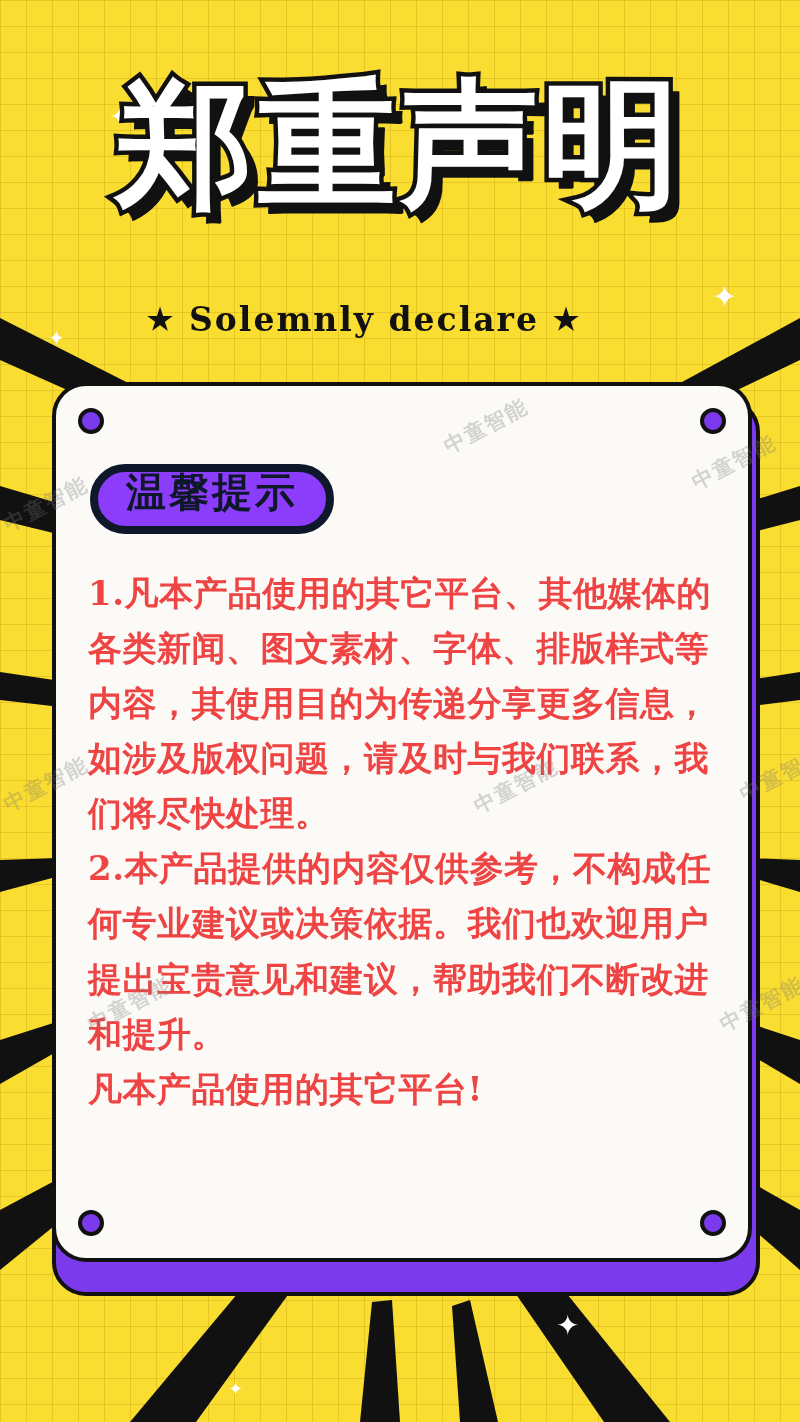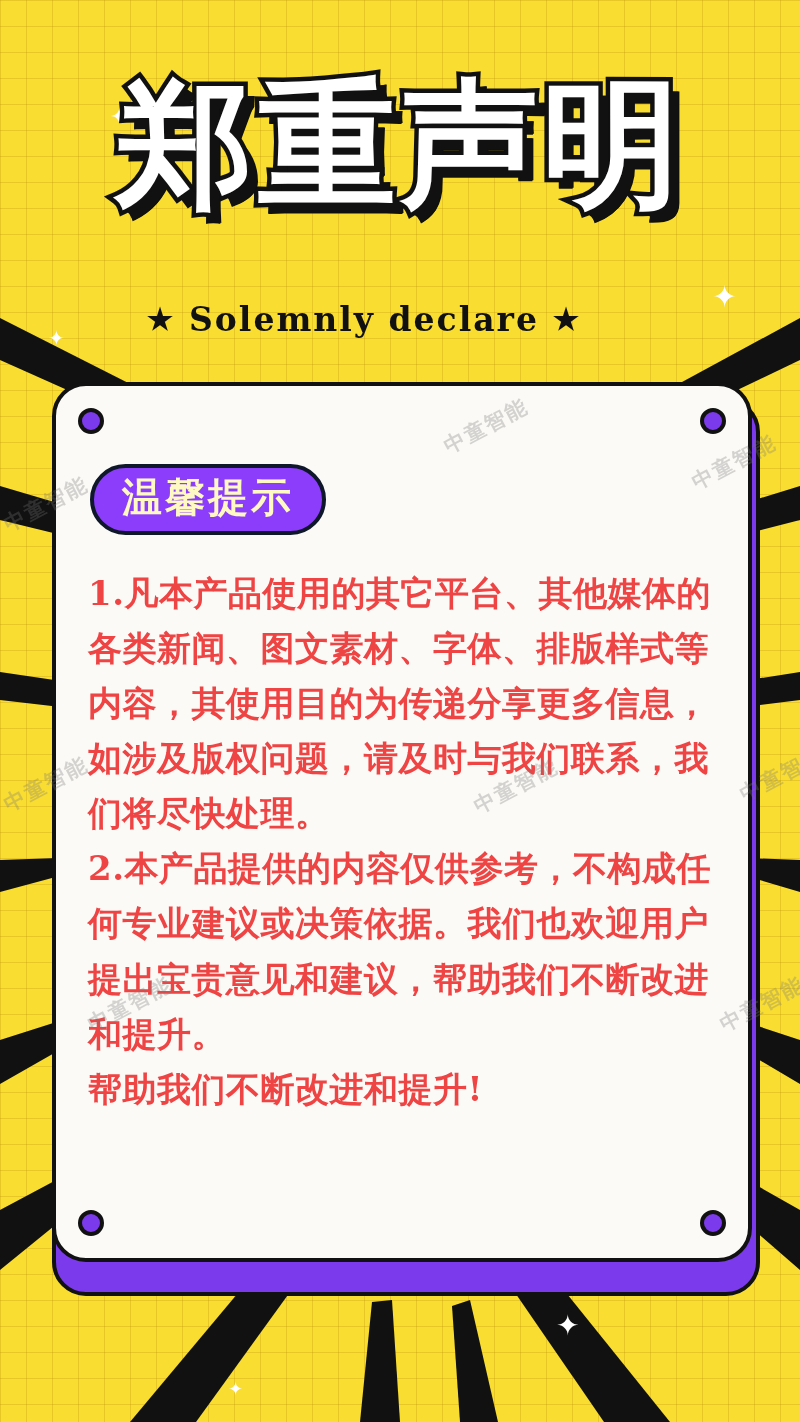--- a/index.html
+++ b/index.html
@@ -118,25 +118,25 @@
   }
   .screw.tl { left: 22px;  top: 22px; }
   .screw.tr { right: 22px; top: 22px; }
   .screw.bl { left: 22px;  bottom: 22px; }
   .screw.br { right: 22px; bottom: 22px; }
 
   .tip-badge {
     position: absolute;
     left: 34px;
     top: 78px;
-    padding: 9px 28px 14px;
+    padding: 0 28px 14px;
     background: #8b3dfb;
-    border: 4px solid #0f172a;
+    border: 8px solid #0f172a;
     border-radius: 38px;
-    color: #fef9c3;
+    color: #0f172a;
     font-family: "DejaVu Serif", "Liberation Serif", serif;
     font-weight: 700;
     font-size: 40px;
     letter-spacing: 3px;
     line-height: 1;
   }
 
   .body-text {
     position: absolute;
     left: 32px;
@@ -213,21 +213,21 @@
     <span class="screw tl"></span>
     <span class="screw tr"></span>
     <span class="screw bl"></span>
     <span class="screw br"></span>
 
     <div class="tip-badge">温馨提示</div>
 
     <div class="body-text">
       <p>1.凡本产品使用的其它平台、其他媒体的各类新闻、图文素材、字体、排版样式等内容，其使用目的为传递分享更多信息，如涉及版权问题，请及时与我们联系，我们将尽快处理。</p>
       <p>2.本产品提供的内容仅供参考，不构成任何专业建议或决策依据。我们也欢迎用户提出宝贵意见和建议，帮助我们不断改进和提升。</p>
-      <p>帮助我们不断改进和提升!</p>
+      <p>凡本产品使用的其它平台!</p>
     </div>
   </div>
 
   <div class="wm" style="left:440px; top:412px;">中童智能</div>
   <div class="wm" style="left:0px;  top:490px;">中童智能</div>
   <div class="wm" style="left:688px; top:448px;">中童智能</div>
   <div class="wm" style="left:0px;  top:770px;">中童智能</div>
   <div class="wm" style="left:470px; top:772px;">中童智能</div>
   <div class="wm" style="left:736px; top:760px;">中童智能</div>
   <div class="wm" style="left:84px;  top:990px;">中童智能</div>

